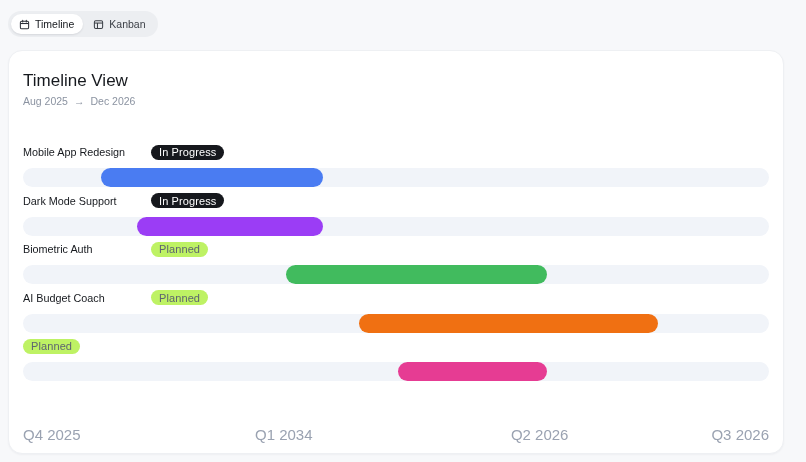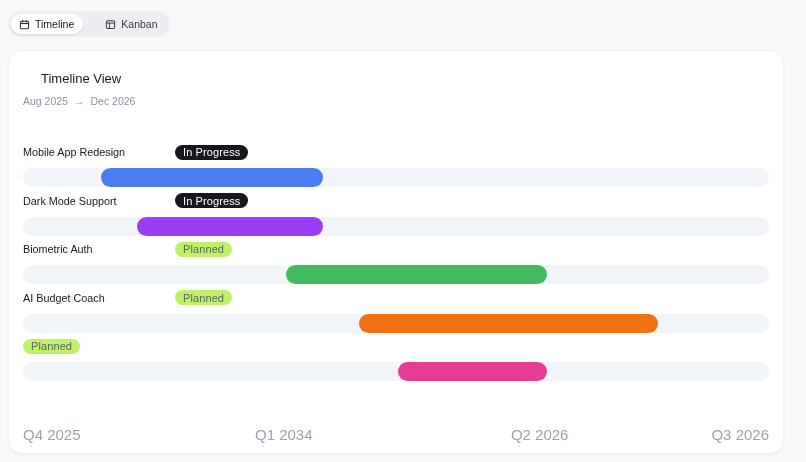--- a/index.html
+++ b/index.html
@@ -7,21 +7,21 @@
     width: 806px; height: 462px;
     background: #f7f8fa;
     font-family: "Liberation Sans", sans-serif;
     -webkit-font-smoothing: antialiased;
     overflow: hidden;
   }
 
   
   .viewbar { position: absolute; left: 8px; top: 11px; height: 26px; }
   .segmented {
-    display: inline-flex; align-items: center; gap: 14px;
+    display: inline-flex; align-items: center; gap: 2px;
     background: #eceef1; border-radius: 13px; padding: 3px;
   }
   .seg {
     display: inline-flex; align-items: center; gap: 5px;
     height: 20px; padding: 0 9px 0 8px;
     border-radius: 11px; border: none; background: transparent;
     font-family: "Liberation Sans", sans-serif;
     font-size: 10.5px; color: #3b3f46; white-space: nowrap; cursor: pointer;
   }
   .seg.active { background: #ffffff; box-shadow: 0 1px 2px rgba(16,24,40,.10); color: #15181d; }
@@ -30,41 +30,41 @@
   
   .card {
     position: absolute; left: 8px; top: 50px;
     width: 776px; height: 404px;
     background: #ffffff; border: 1px solid #eef0f3;
     border-radius: 14px;
     box-shadow: 0 1px 2px rgba(16,24,40,.04);
     overflow: hidden;
   }
   .card-title {
-    position: absolute; left: 32px; top: 20px;
-    font-size: 13px; color: #16191e; font-weight: 400;
+    position: absolute; left: 14px; top: 20px;
+    font-size: 17px; color: #16191e; font-weight: 400;
   }
   .card-range {
     position: absolute; left: 14px; top: 44px;
     font-size: 10.5px; color: #8b93a1;
     display: flex; align-items: center; gap: 6px;
   }
   .range-arrow { font-size: 10.5px; color: #8b93a1; }
 
   
   .rows { position: absolute; left: 0; top: 93px; right: 0; }
   .row { position: relative; height: 48.6px; }
   .row-head {
     position: absolute; left: 14px; top: 0;
     display: flex; align-items: center; gap: 0;
     height: 16px;
   }
   .row-label {
     font-size: 10.8px; color: #16191e;
-    width: 152px; white-space: nowrap;
+    width: 128px; white-space: nowrap;
   }
   .badge {
     display: inline-flex; align-items: center; justify-content: center;
     height: 15px; padding: 0 8px; border-radius: 8px;
     font-size: 11px; font-weight: 400; letter-spacing: .1px; white-space: nowrap;
   }
   .badge.inprogress { background: #16181d; color: #ffffff; }
   .badge.planned { background: #bef264; color: #5d6470; }
 
   .track {

